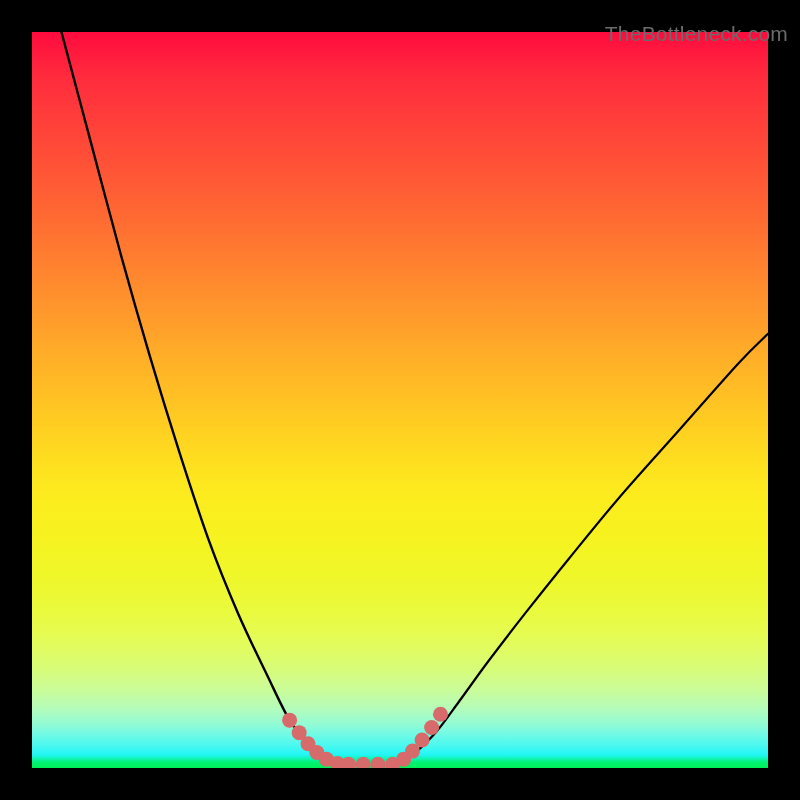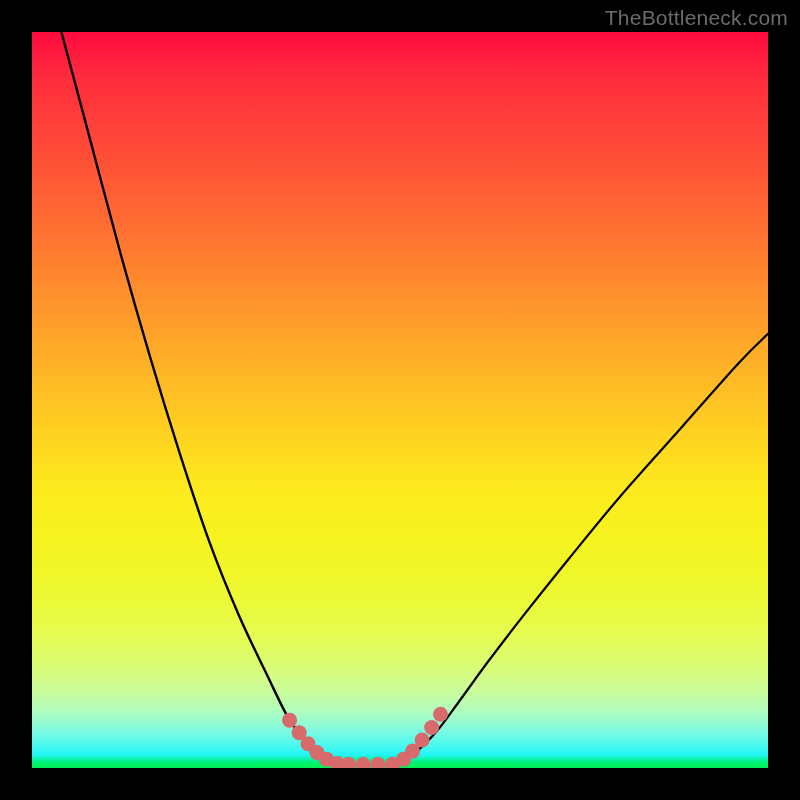--- a/index.html
+++ b/index.html
@@ -14,21 +14,21 @@
   .frame {
     position: absolute;
     top: 0;
     left: 0;
     width: 800px;
     height: 800px;
     background: #000;
   }
   .watermark {
     position: absolute;
-    top: 6px;
+    top: 22px;
     right: 12px;
     color: #6b6b6b;
     font-size: 21px;
     font-weight: 400;
     letter-spacing: 0.2px;
     z-index: 10;
   }
   .plot-area {
     position: absolute;
     left: 32px;

